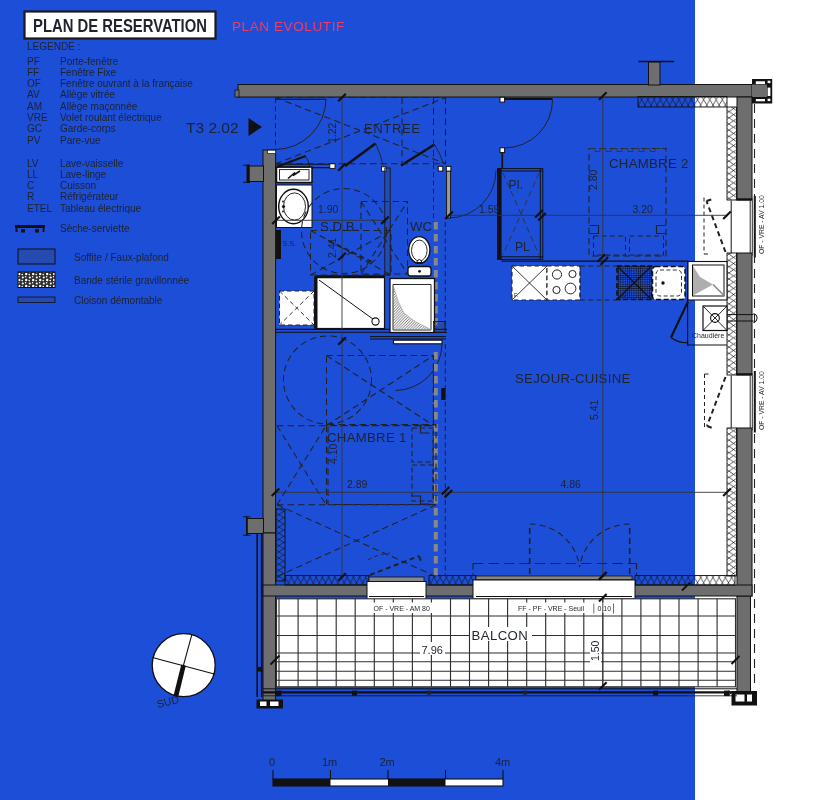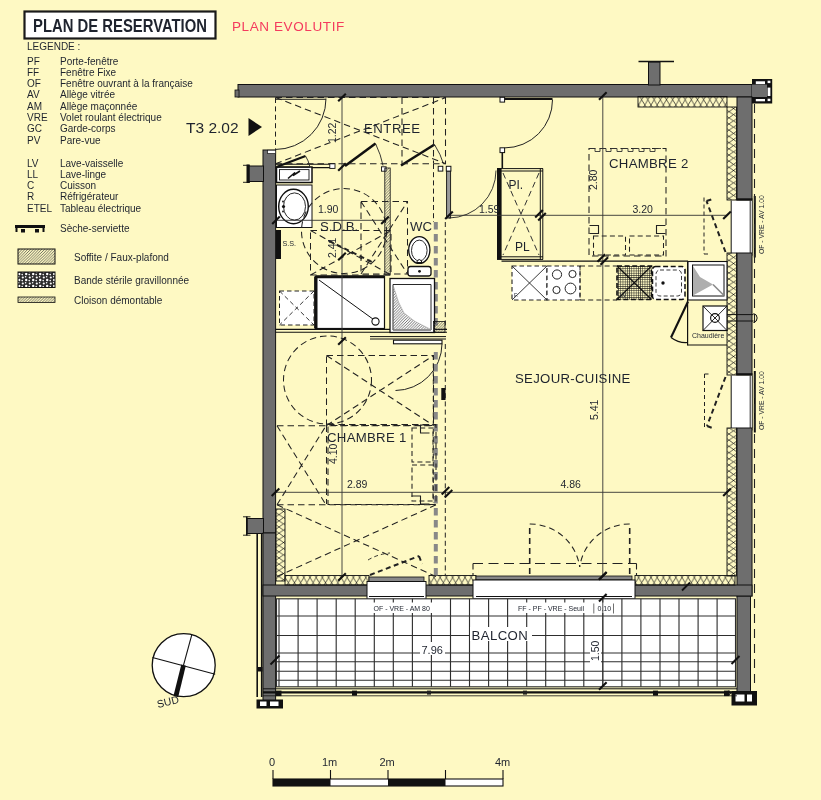--- a/index.html
+++ b/index.html
@@ -1,15 +1,15 @@
 <!DOCTYPE html>
 <html><head><meta charset="utf-8">
 <style>
 html,body{margin:0;padding:0;background:#fff;}
-#page{position:relative;width:821px;height:800px;background:#fef9c3;font-family:"Liberation Sans",sans-serif;}
+#page{position:relative;width:695px;height:800px;background:#1d4ed8;font-family:"Liberation Sans",sans-serif;}
 svg{position:absolute;top:0;left:0;}
 .t{fill:#1e232e;}
 </style></head><body>
 <div id="page">
 <svg width="821" height="800" viewBox="0 0 821 800">
 <defs>
 <pattern id="latH" width="6.2" height="10.5" patternUnits="userSpaceOnUse">
  <path d="M0,0 L6.2,10.5 M6.2,0 L0,10.5" stroke="#111" stroke-width="0.7" fill="none"></path>
 </pattern>
 <pattern id="latV" width="9" height="6.2" patternUnits="userSpaceOnUse">

